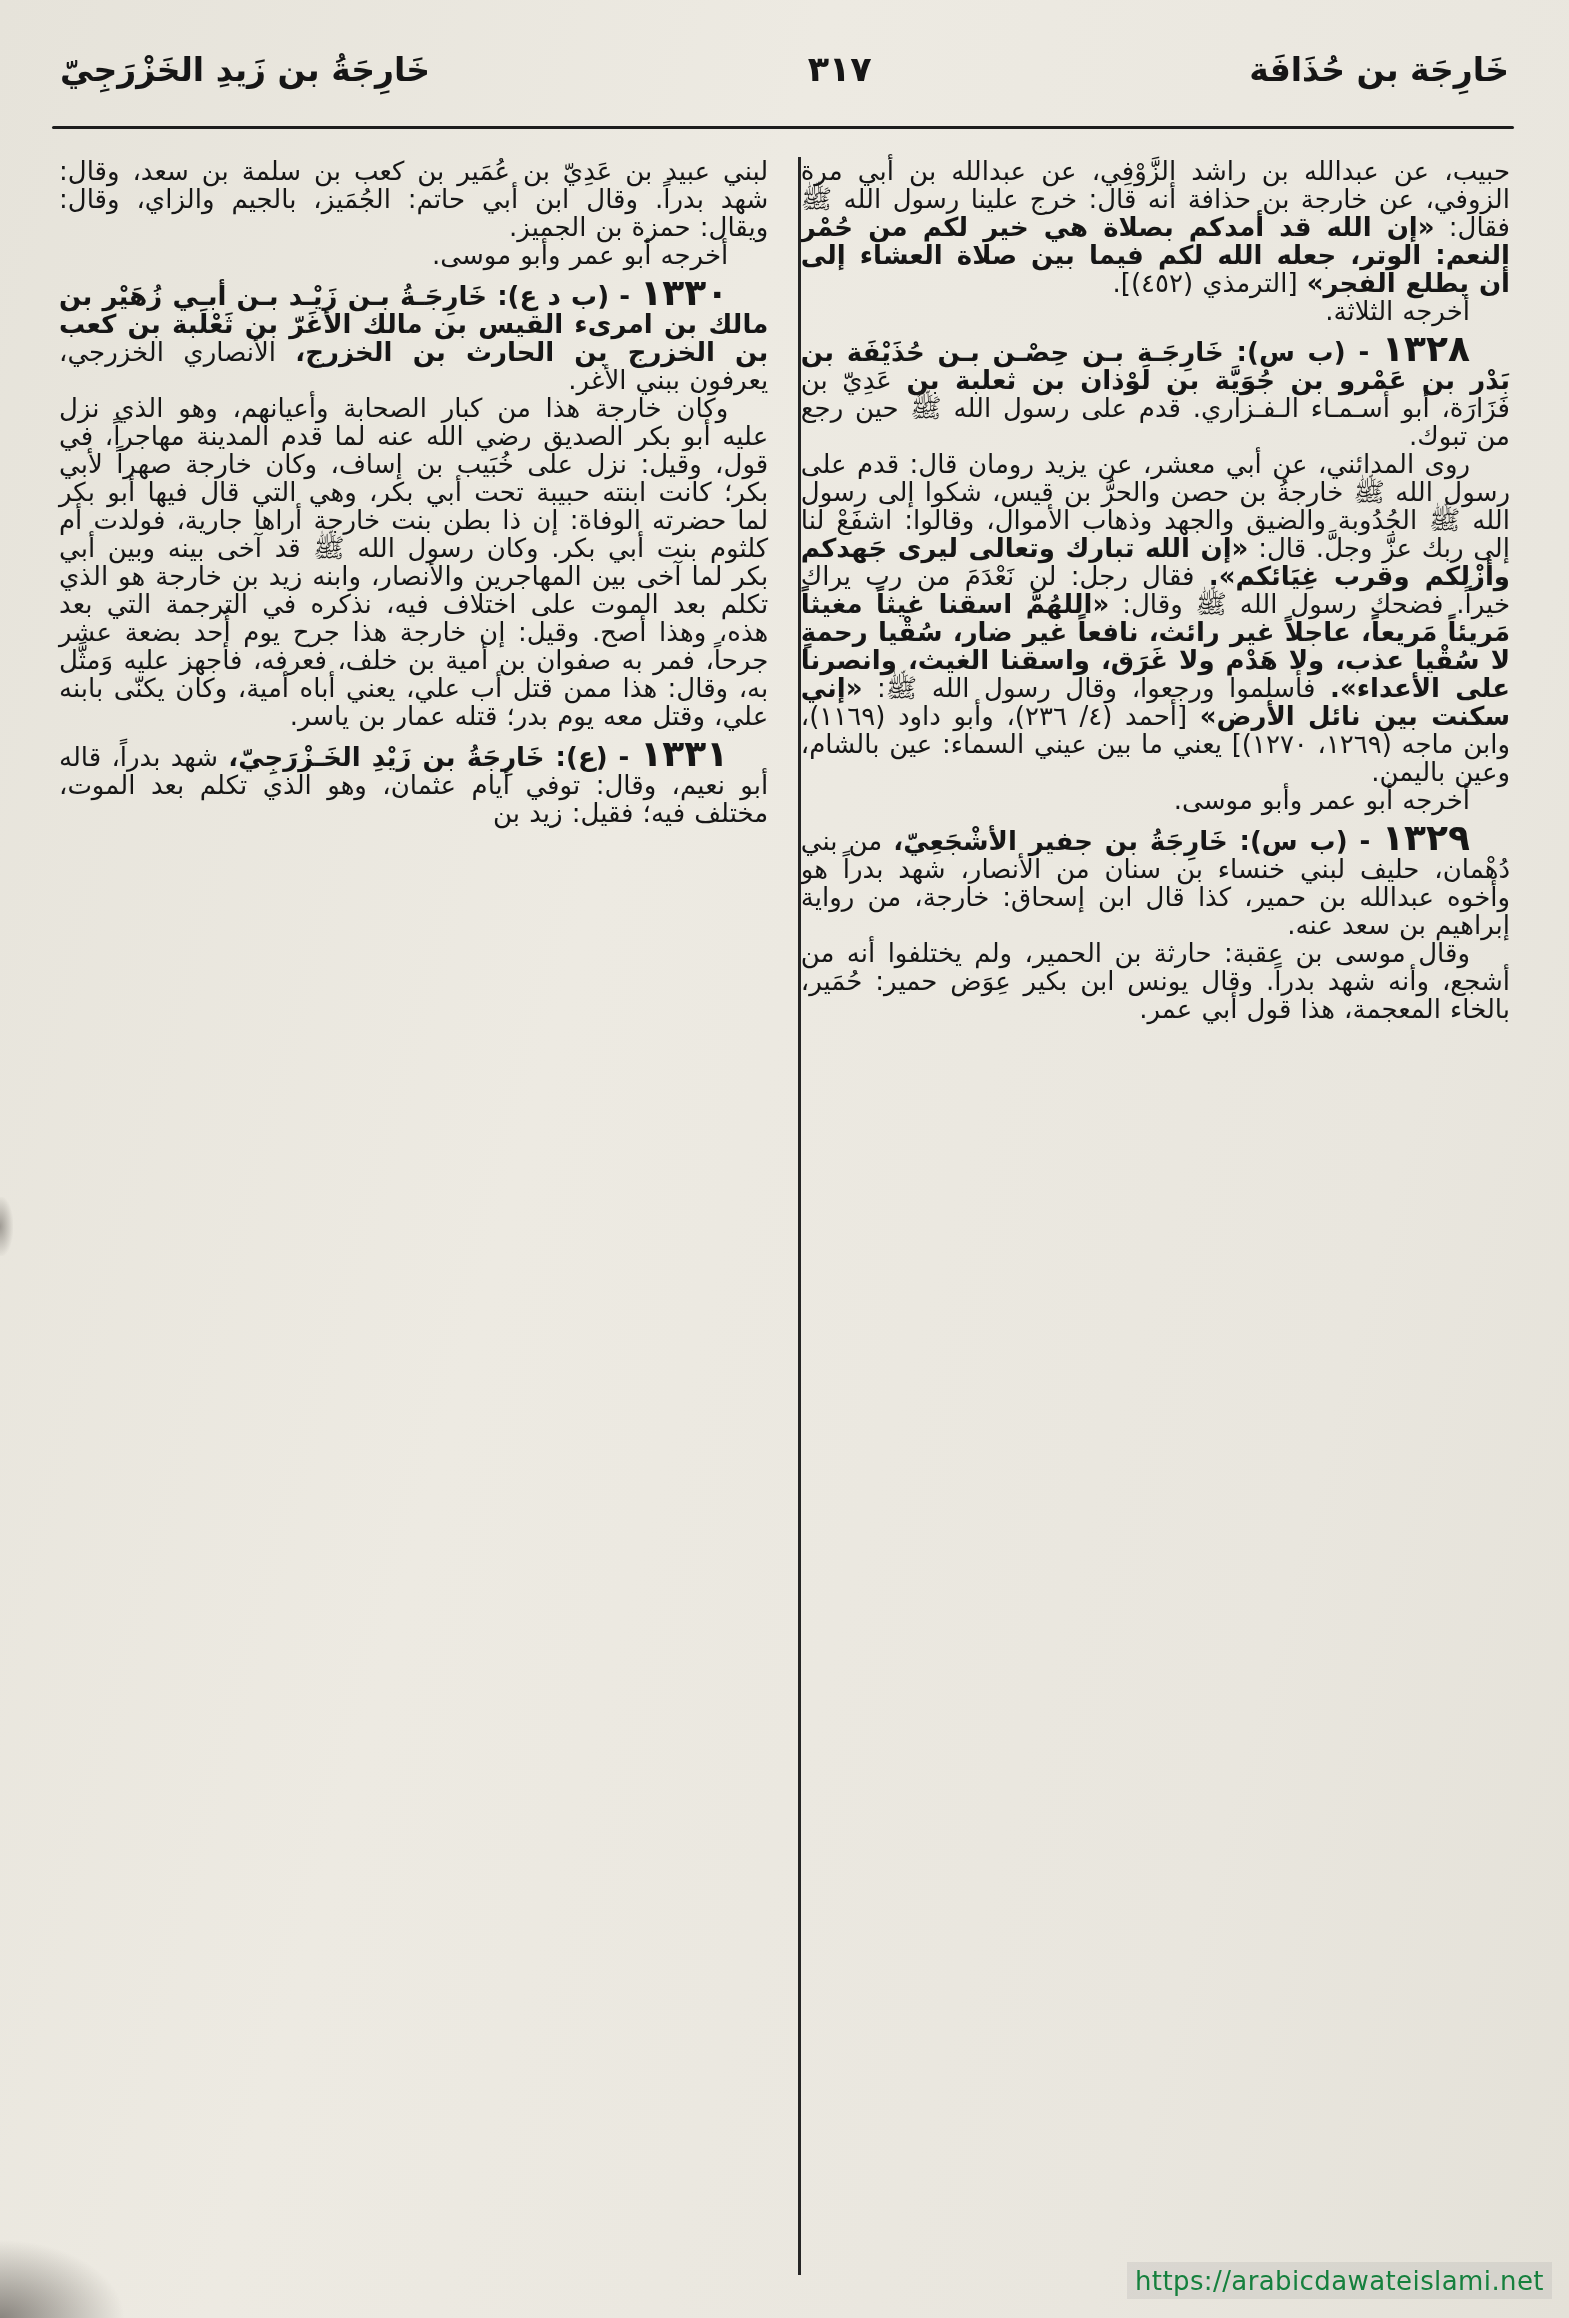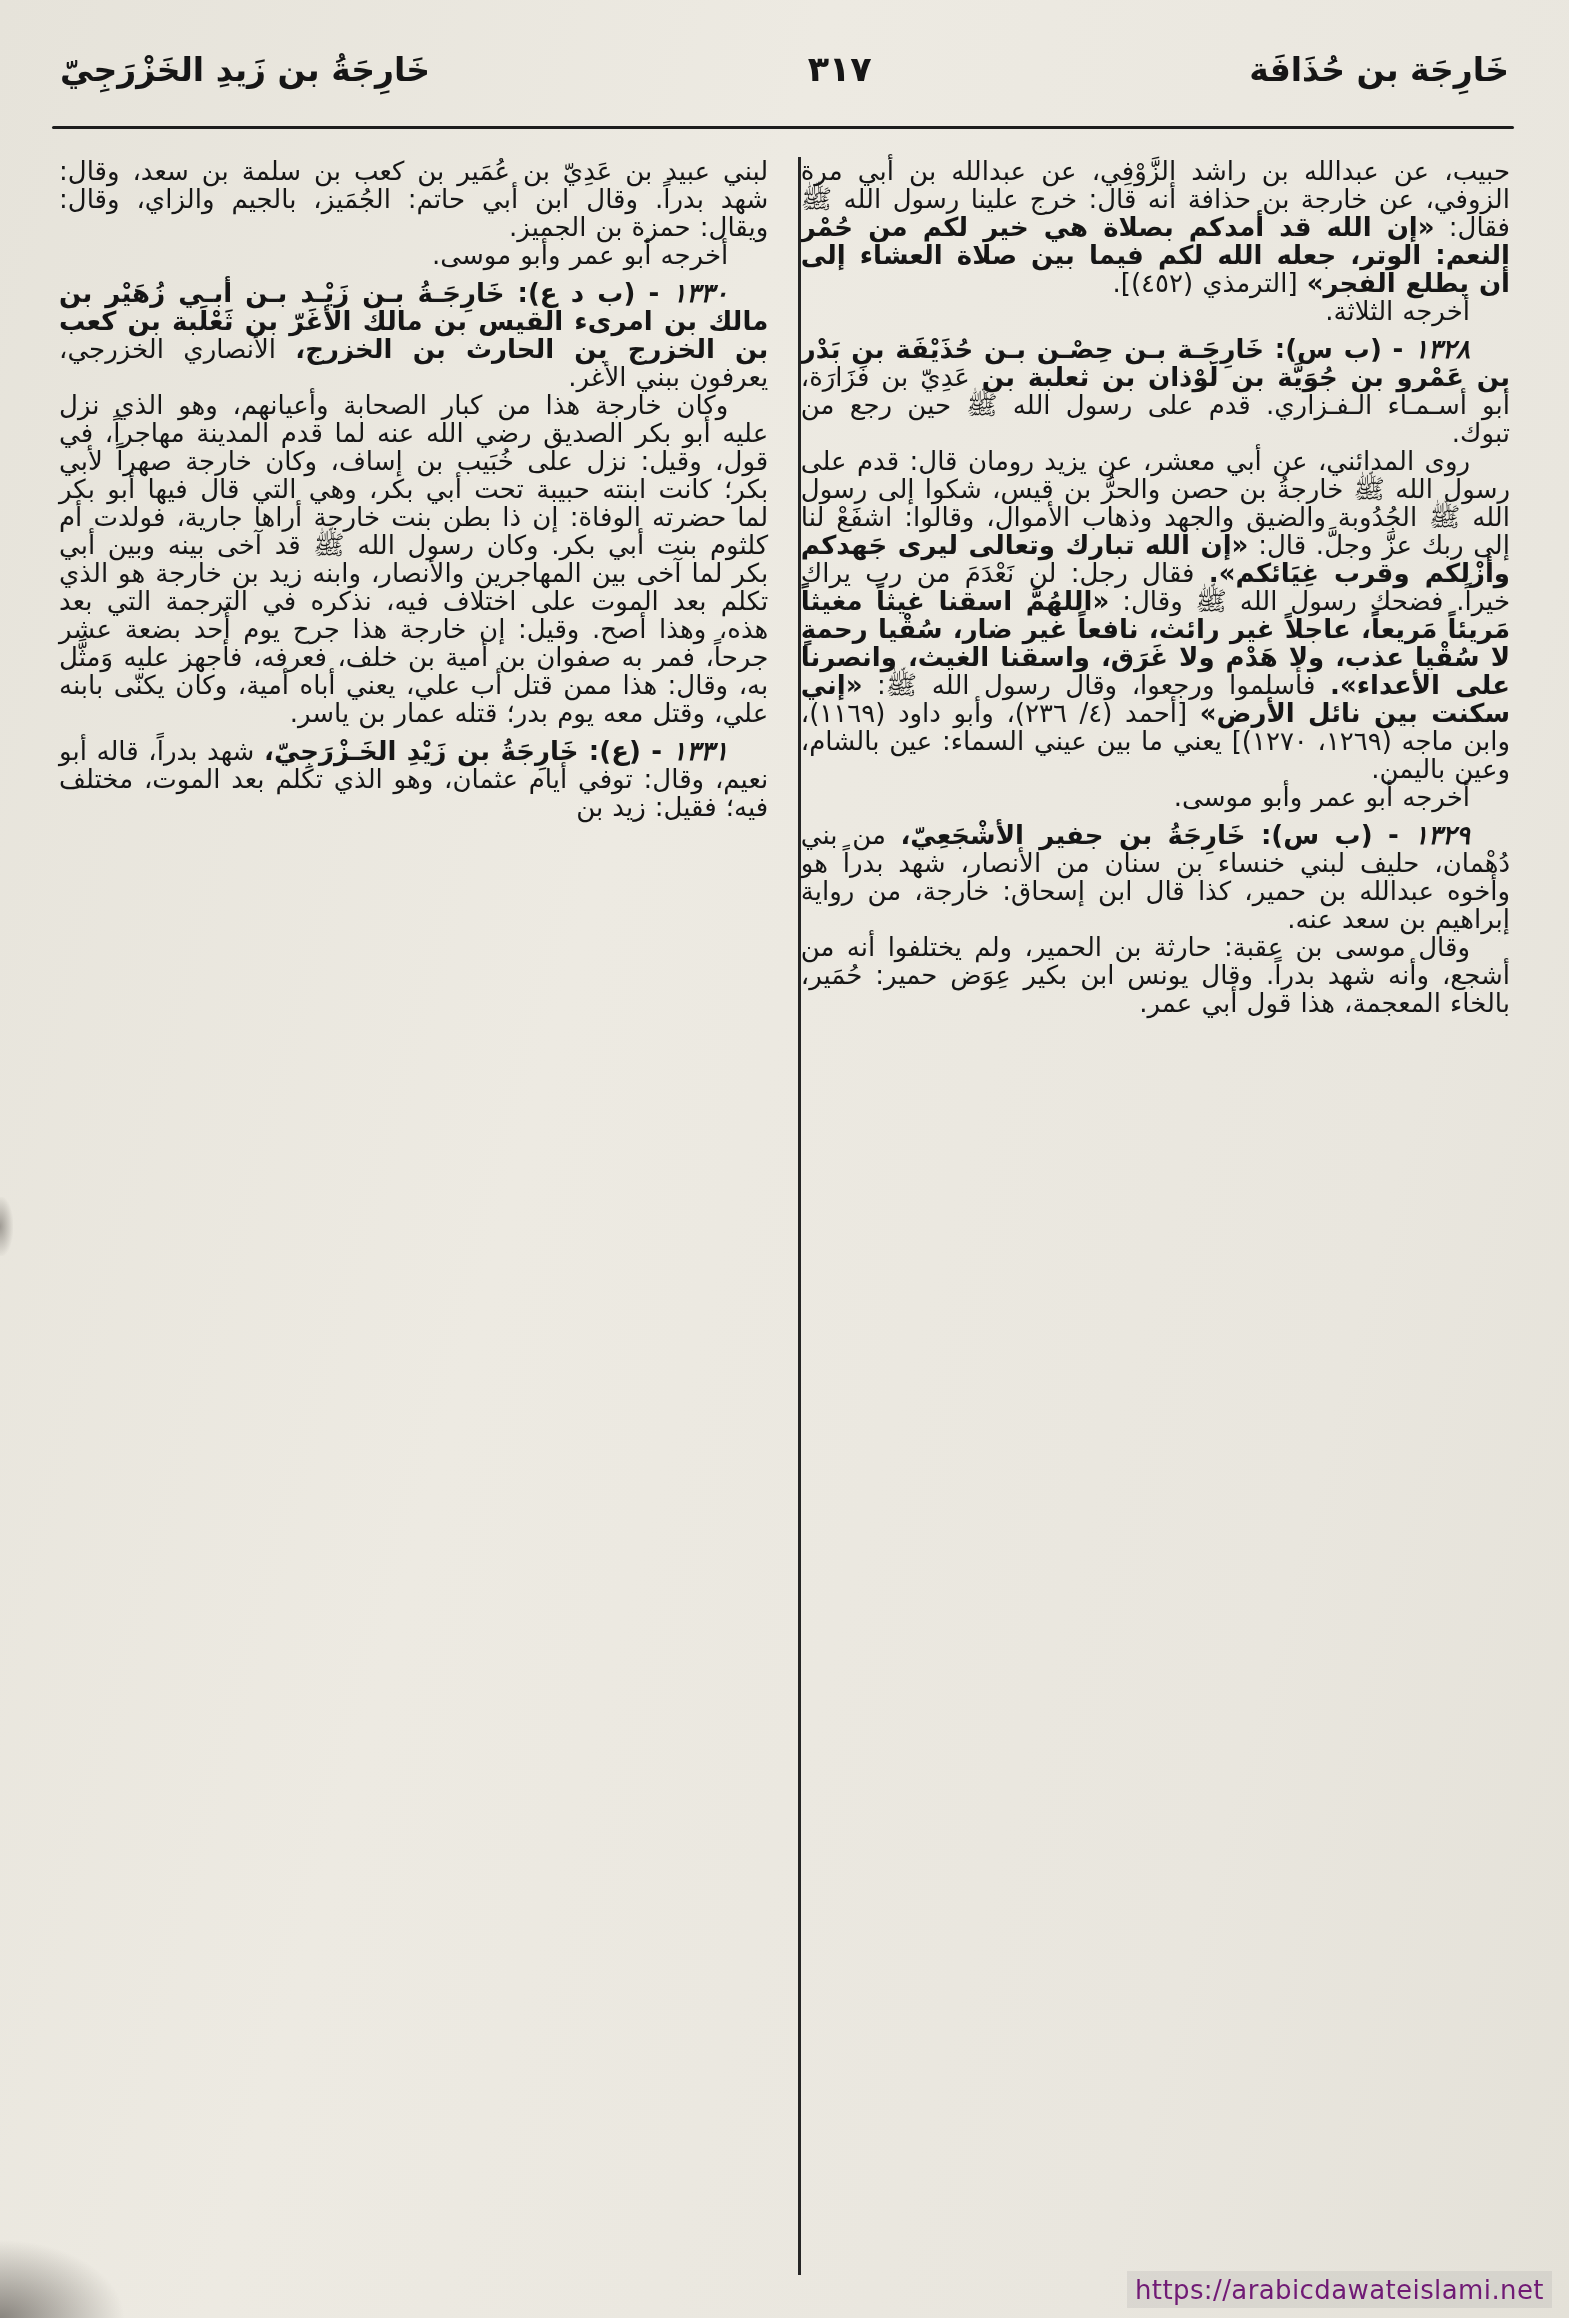--- a/index.html
+++ b/index.html
@@ -33,24 +33,24 @@
   .divider { width:2.5px; background:#262626; }
   .para {
     font-size:26px; line-height:28px;
     text-align:justify;
     margin:0;
     word-spacing:0.8px;
   }
   .para.indent { text-indent:40px; }
   .para.entry { margin-top:10px; }
   .bold { font-weight:700; }
-  .entry-num { font-weight:700; font-size:26px;font-style:italic; }
+  .entry-num { font-weight:700; font-size:36px; }
   .watermark {
-    position:absolute; bottom:11px; right:16.7px;
-    direction:ltr; font-size:26px; color:#701a75;
+    position:absolute; bottom:20px; right:16.7px;
+    direction:ltr; font-size:26px; color:#15803d;
     background: rgba(150,150,152,0.18);
     padding:3.3px 8.4px;
     letter-spacing:0.4px;
   }
   .smudge {
     position:absolute; bottom:0; left:0; width:126px; height:80px;
     background: radial-gradient(ellipse at bottom left, rgba(55,50,45,0.55), rgba(55,50,45,0) 70%);
     pointer-events:none;
   }
   .edge-mark {

